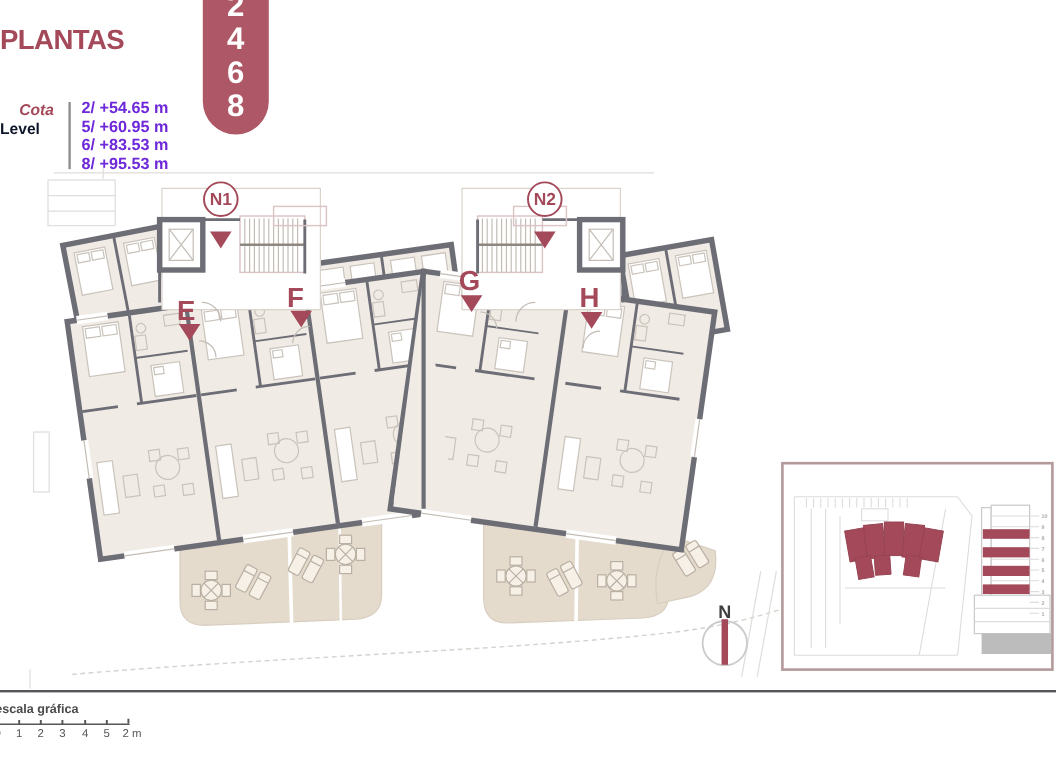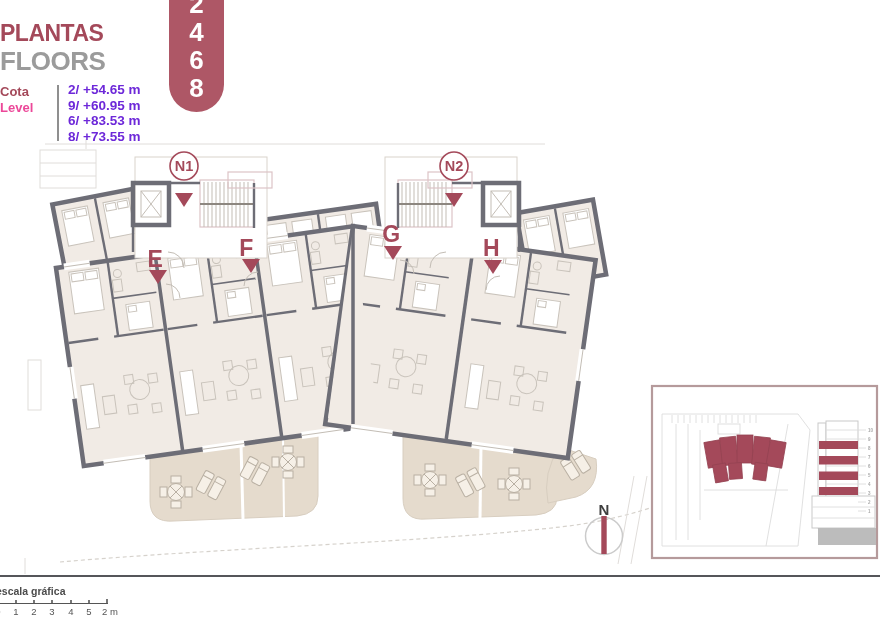--- a/index.html
+++ b/index.html
@@ -10,22 +10,22 @@
   html,body{width:880px;height:640px;overflow:hidden;background:#fff;
     font-family:"Liberation Sans",sans-serif;}
   #stage{position:relative;width:880px;height:640px;background:#fff;overflow:hidden;}
   svg{position:absolute;left:0;top:0;}
 
   
   .title1{position:absolute;left:0px;top:20px;font-size:23px;font-weight:800;
     letter-spacing:-0.5px;color:var(--accent);}
   .title2{position:absolute;left:0px;top:46px;font-size:26px;font-weight:600;
     letter-spacing:-0.5px;color:#9b9b9b;}
-  .cota{position:absolute;left:0px;top:84px;font-size:13px;font-weight:700;color:var(--accent);}
-  .levelw{position:absolute;left:0px;top:100px;font-size:13px;font-weight:600;color:#ec4899;}
+  .cota{position:absolute;left:16px;top:84px;font-size:13px;font-weight:700;color:var(--accent);font-style:italic;}
+  .levelw{position:absolute;left:0px;top:100px;font-size:13px;font-weight:600;color:#0f172a;}
   .vrule{position:absolute;left:57px;top:85px;width:2px;height:56px;background:#8f8f8f;}
   .levels{position:absolute;left:68px;top:82px;font-size:13.5px;line-height:15.5px;
     color:#6d28d9;font-weight:600;white-space:nowrap;}
   .badge{position:absolute;left:169px;top:-16px;width:55px;height:128px;
     background:var(--badge);border-radius:0 0 28px 28px;color:#fff;
     text-align:center;padding-top:6px;}
   .badge div{font-size:26px;font-weight:800;line-height:28px;}
 
   
   .divider{position:absolute;left:0;top:575px;width:880px;height:2px;background:#55565a;}
@@ -285,29 +285,28 @@
       <text class="kfl" x="868" y="477">5</text>
       <text class="kfl" x="868" y="486">4</text>
       <text class="kfl" x="868" y="495">3</text>
       <text class="kfl" x="868" y="504">2</text>
       <text class="kfl" x="868" y="513">1</text>
     </g>
   </g>
 </svg>
 
 <div class="title1">PLANTAS</div>
-<div class="title2">FLOORS</div>
 <div class="cota">Cota</div>
 <div class="levelw">Level</div>
 <div class="vrule"></div>
 <div class="levels">
   <div>2/ +54.65 m</div>
-  <div>9/ +60.95 m</div>
+  <div>5/ +60.95 m</div>
   <div>6/ +83.53 m</div>
-  <div>8/ +73.55 m</div>
+  <div>8/ +95.53 m</div>
 </div>
 <div class="badge">
   <div>2</div>
   <div>4</div>
   <div>6</div>
   <div>8</div>
 </div>
 
 <div class="divider"></div>
 <div class="scalelbl">escala gráfica</div>

